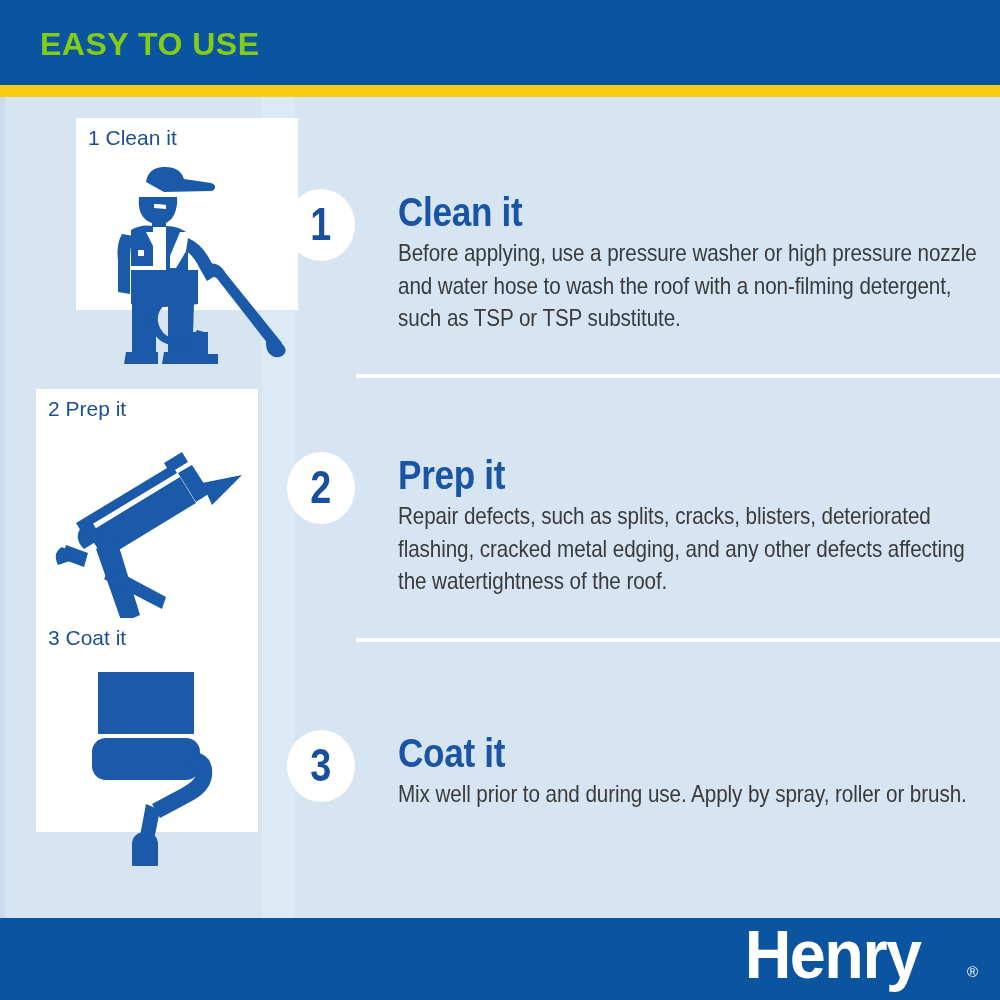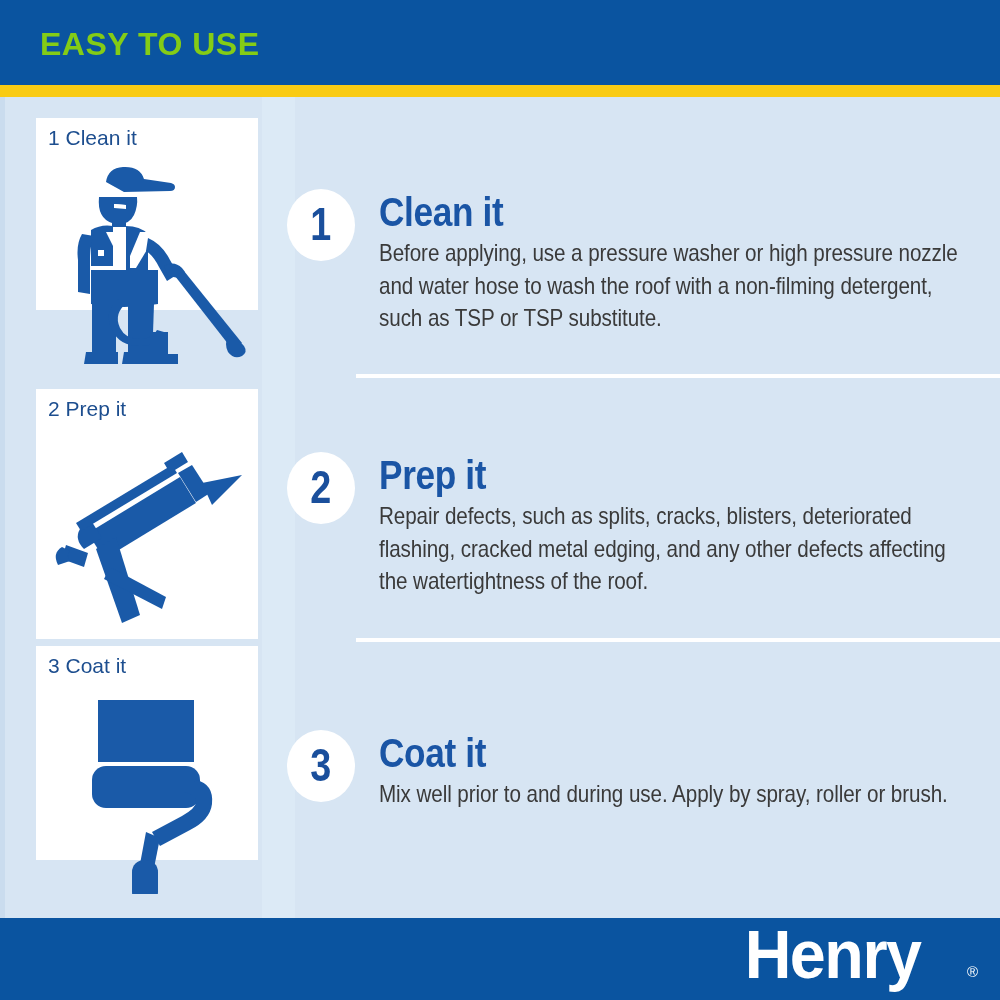--- a/index.html
+++ b/index.html
@@ -42,23 +42,23 @@
   }
   #gutter-band {
     position:absolute; left:262px; top:97px; width:33px; height:821px;
     background:#dceaf6;
   }
   
   .card {
     position:absolute; left:36px; width:222px;
     background:#ffffff;
   }
-  #card-1 { top:118px; height:192px; }
+  #card-1 { top:118px; height:192px;margin-left:40px; }
   #card-2 { top:389px; height:250px;text-align:right; }
-  #card-3 { top:646px; height:214px; }
+  #card-3 { top:618px; height:214px; }
   .card-label {
     position:absolute; left:12px; top:8px;
     font-size:21px; color:#1d4e8f;
     font-family:"Liberation Sans", sans-serif;
     white-space:nowrap;
   }
   .card-art {
     position:absolute; left:0; top:36px; width:222px; height:212px;
   }
   .card-art svg { display:block; width:100%; height:100%; }
@@ -82,21 +82,21 @@
     display:flex; align-items:center; justify-content:center;
   }
   .badge-num {
     font-size:46px; font-weight:bold; color:#1a4f9c;
     font-family:"Liberation Sans Narrow","Liberation Sans",sans-serif;
     transform:scaleX(0.82);
     line-height:1;
     position:relative; top:-1px;
   }
   .step-body {
-    position:absolute; left:92px; top:2px;
+    position:absolute; left:111px; top:2px;
     width:600px;
   }
   .step-title {
     font-size:40px; font-weight:bold; color:#1a55a5;
     font-family:"Liberation Sans Narrow","Liberation Sans",sans-serif;
     transform-origin:left center;
     transform:scaleX(0.88);
     line-height:1.06;
     letter-spacing:-0.4px;
   }

